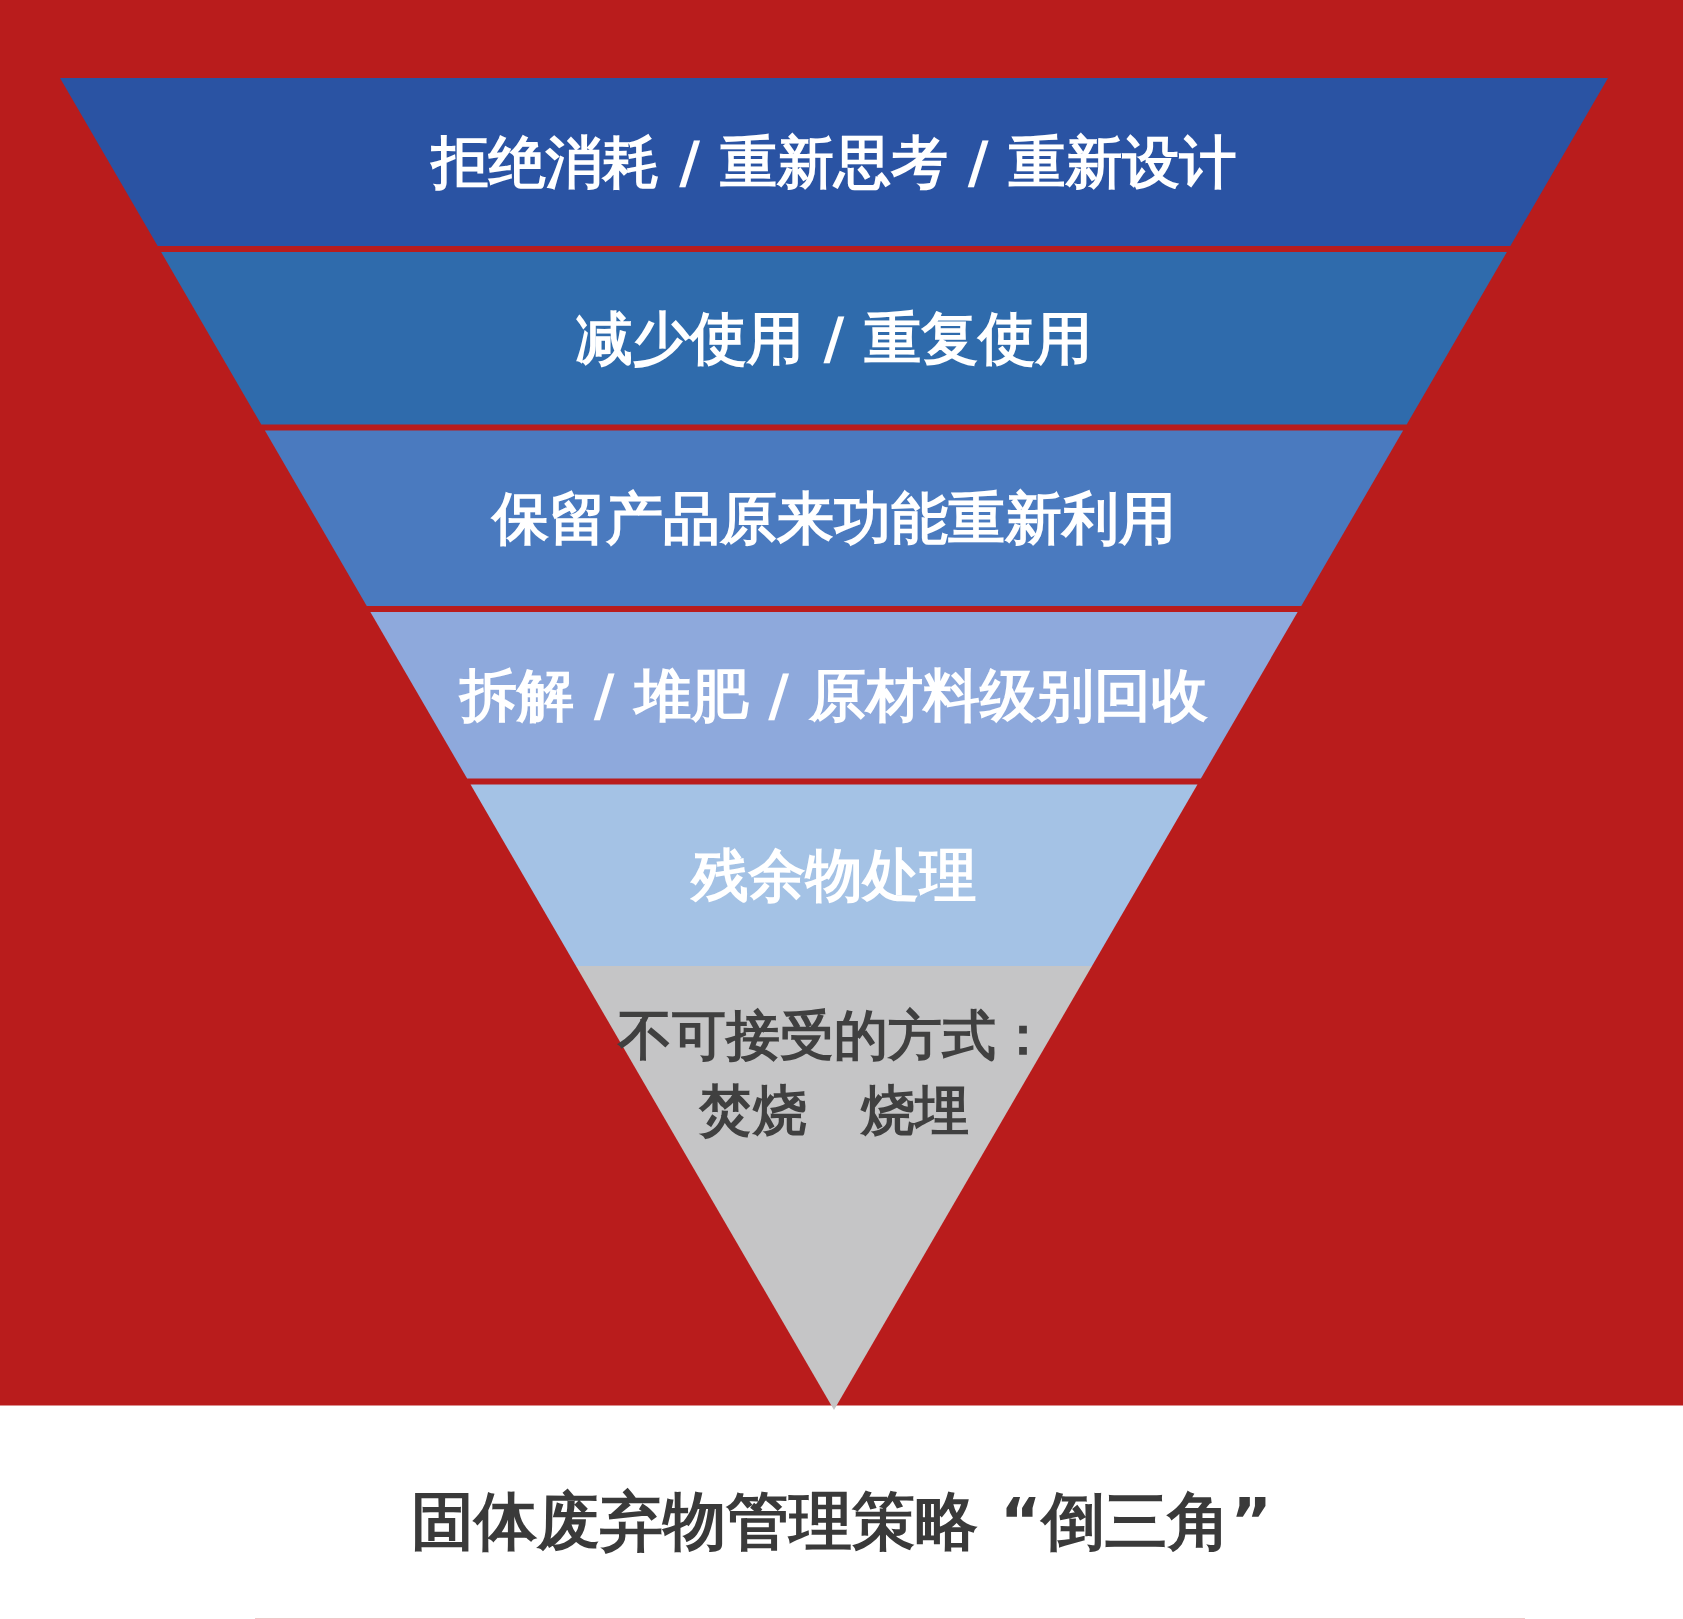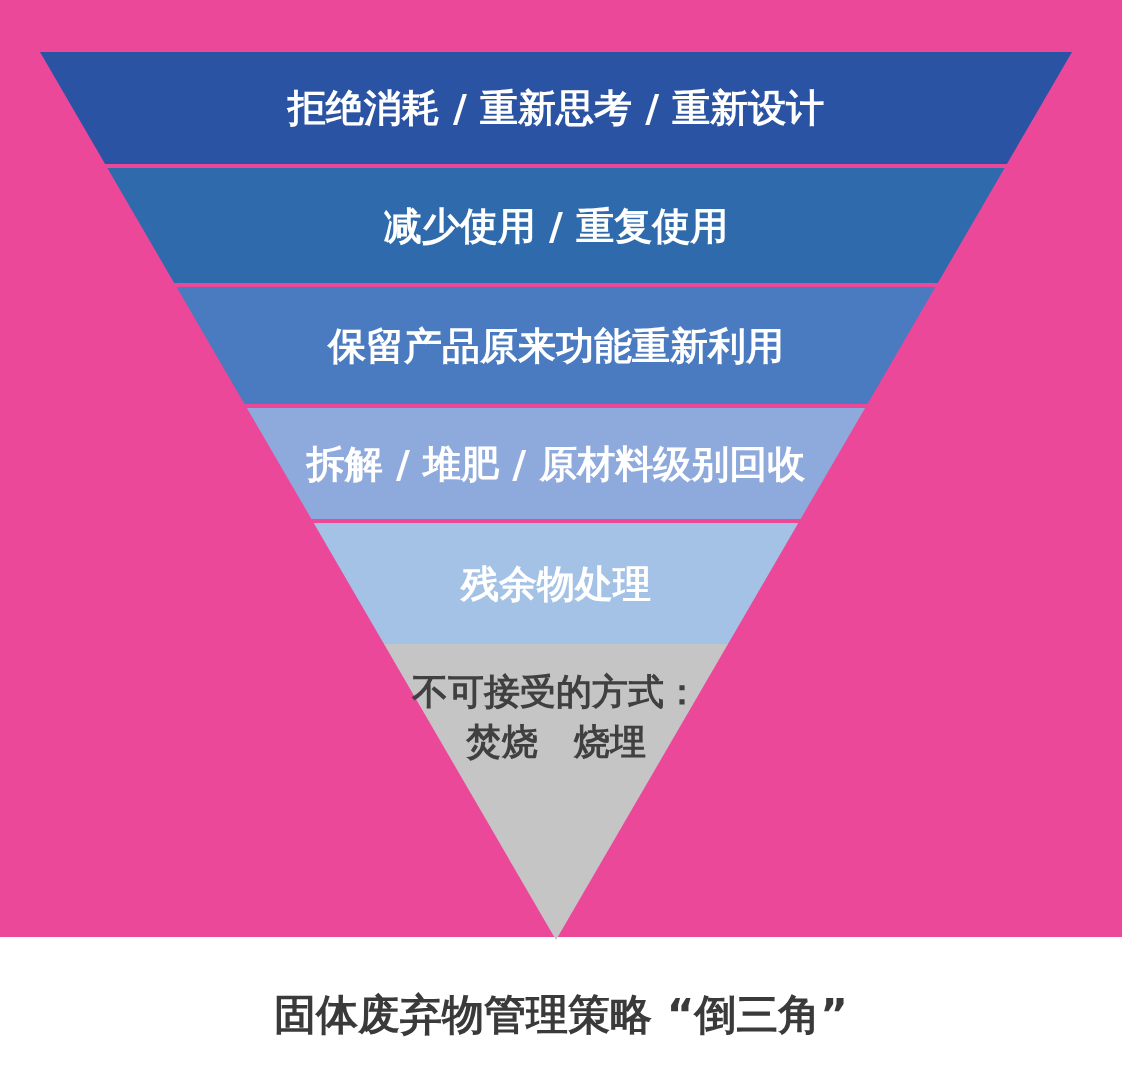--- a/index.html
+++ b/index.html
@@ -8,21 +8,21 @@
     background: #ffffff;
     width: 1122px;
     height: 1079px;
     overflow: hidden;
     font-family: "DejaVu Sans", sans-serif;
   }
   .stage {
     position: relative;
     width: 1122px;
     height: 937px;
-    background: #ec4899;
+    background: #b91c1c;
   }
   svg { display: block; }
   .band-label {
     font-family: "DejaVu Sans", sans-serif;
     font-size: 38px;
     font-weight: bold;
   }
   .tip-label {
     font-family: "DejaVu Sans", sans-serif;
     font-size: 36px;

